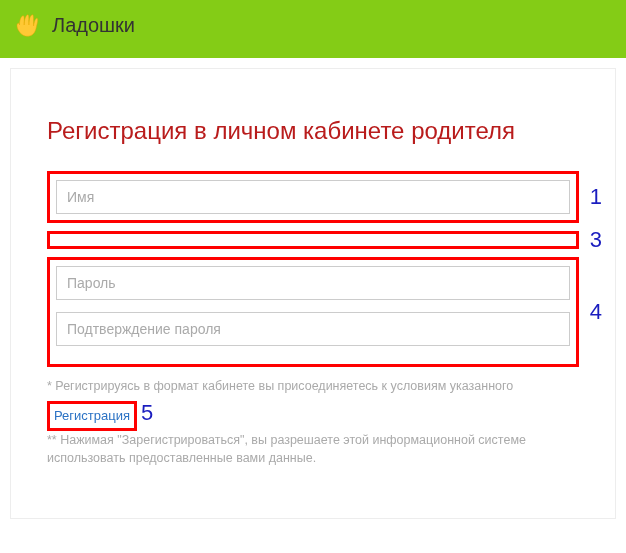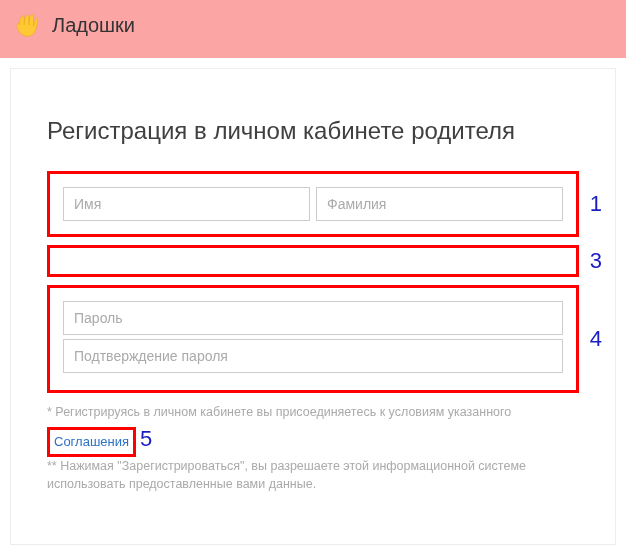--- a/index.html
+++ b/index.html
@@ -8,46 +8,46 @@
       background: #fff;
       width: 626px;
       height: 553px;
       overflow: hidden;
       position: relative;
     }
     .header {
       display: flex;
       align-items: center;
       padding: 10px 12px 18px 12px;
-      background: #fca5a5;
+      background: #84cc16;
     }
     .logo-icon {
       width: 30px;
       height: 30px;
       margin-right: 10px;
     }
     .logo-text {
       font-size: 20px;
       color: #333;
     }
     .panel {
       margin: 10px;
       padding: 48px 36px 32px 36px;
       border: 1px solid #ededed;
       background: #fff;
     }
     .page-title {
       font-size: 24px;
       font-weight: normal;
-      color: #404040;
+      color: #b91c1c;
       margin-bottom: 26px;
     }
     .form-group {
       border: 3px solid #ff0000;
-      padding: 13px;
+      padding: 6px;
       margin-bottom: 8px;
       position: relative;
     }
     .input-row {
       display: flex;
       gap: 6px;
     }
     input[type="text"], input[type="password"] {
       width: 100%;
       padding: 8px 10px;
@@ -55,21 +55,21 @@
       font-size: 14px;
       color: #333;
       outline: none;
       background: #fff;
     }
     input[type="text"]::placeholder,
     input[type="password"]::placeholder {
       color: #aaa;
     }
     .half { flex: 1; }
-    .stacked input { margin-bottom: 4px; }
+    .stacked input { margin-bottom: 12px; }
     .stacked input:last-child { margin-bottom: 0; }
     .annotation {
       position: absolute;
       right: -26px;
       top: 50%;
       transform: translateY(-50%);
       color: #1a1dbf;
       font-size: 22px;
       font-weight: normal;
     }
@@ -109,34 +109,33 @@
   </span>
   <span class="logo-text">Ладошки</span>
 </div>
 
 <div class="panel">
   <h1 class="page-title">Регистрация в личном кабинете родителя</h1>
 
   <div class="form-group">
     <div class="input-row">
       <input type="text" class="half" placeholder="Имя" style="">
-      <input type="text" class="half" placeholder="Фамилия" style="">
     </div>
     <span class="annotation">1</span>
   </div>
 
 
   <div class="form-group">
     <span class="annotation">3</span>
   </div>
 
   <div class="form-group stacked">
     <input type="password" placeholder="Пароль" style="">
     <input type="password" placeholder="Подтверждение пароля" style="">
     <span class="annotation">4</span>
   </div>
 
   <div class="disclaimer">
-    <span>* Регистрируясь в личном кабинете вы присоединяетесь к условиям указанного </span><span class="agreement-box"><span class="agreement-link">Соглашения</span></span><span class="annot5">5</span>
+    <span>* Регистрируясь в формат кабинете вы присоединяетесь к условиям указанного </span><span class="agreement-box"><span class="agreement-link">Регистрация</span></span><span class="annot5">5</span>
     <span class="disc-line2">** Нажимая "Зарегистрироваться", вы разрешаете этой информационной системе использовать предоставленные вами данные.</span>
   </div>
 
 </div>
 
 </body></html>

